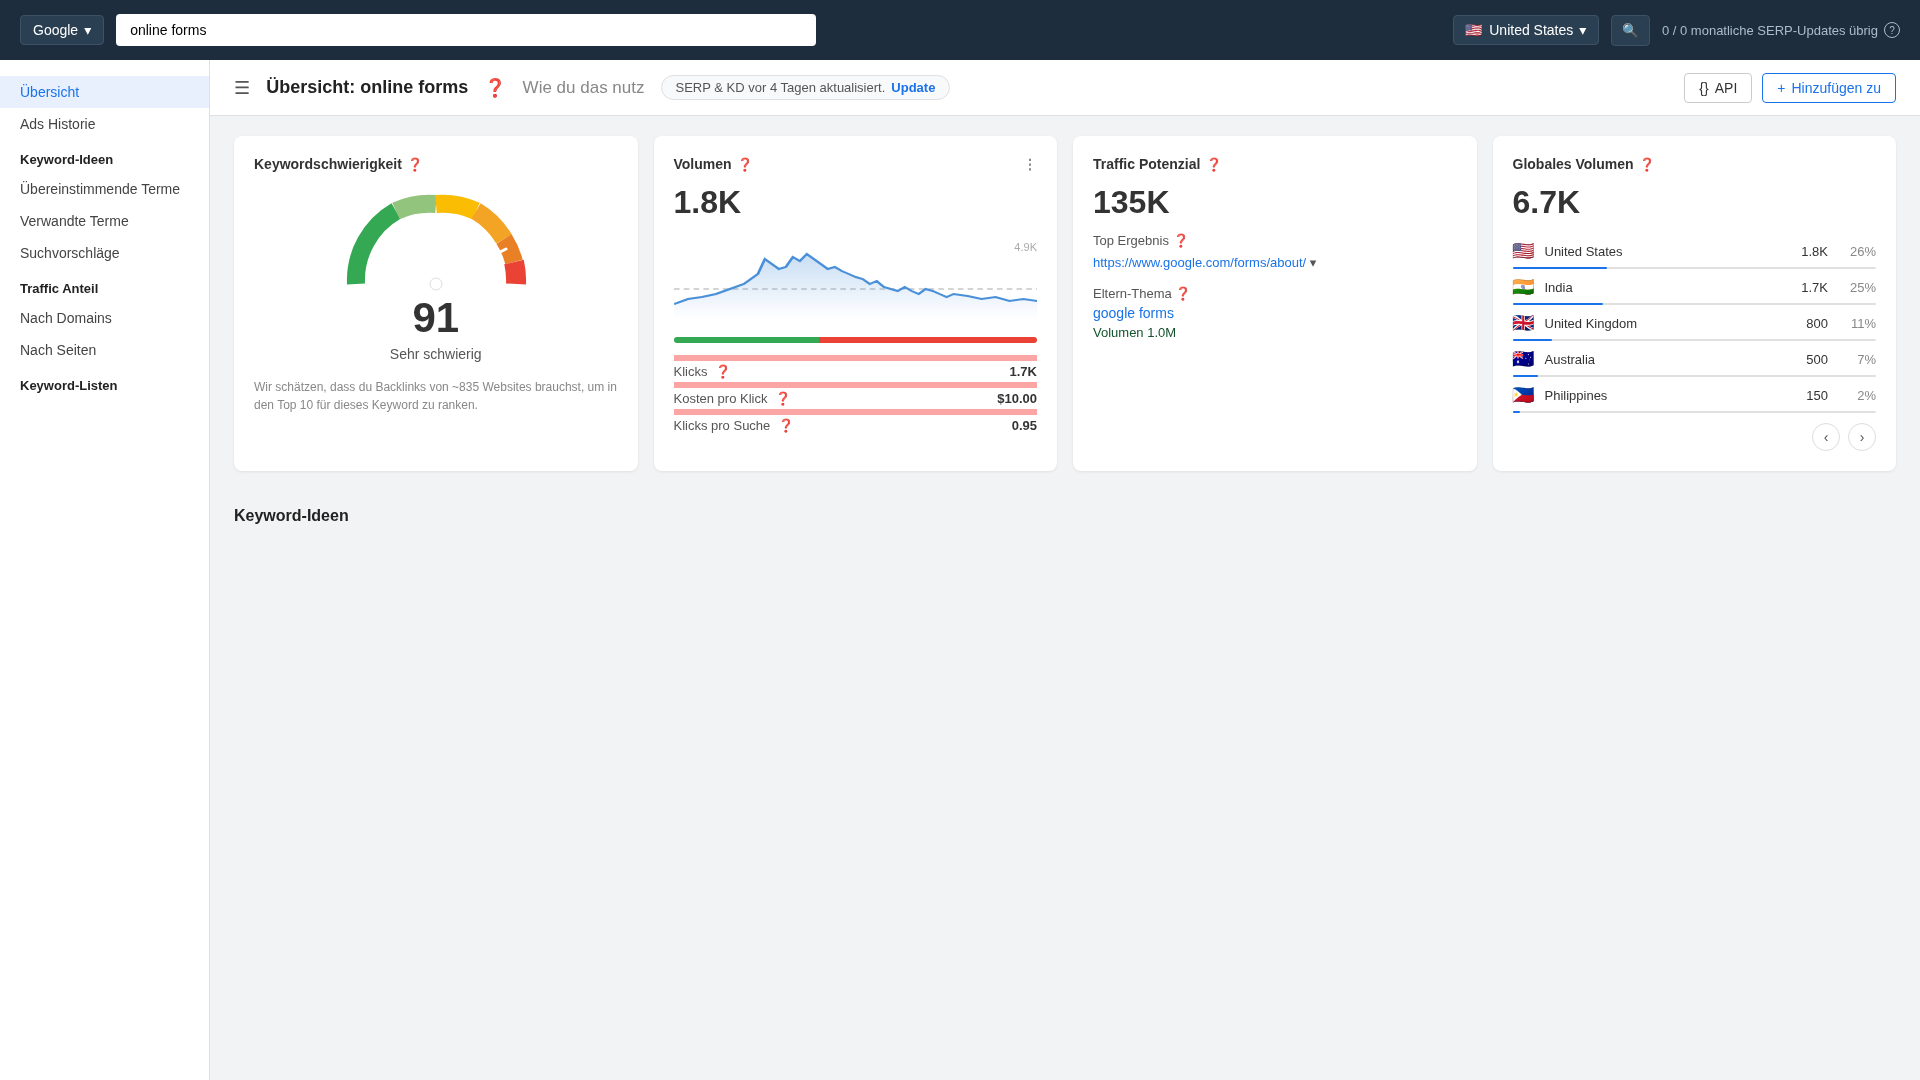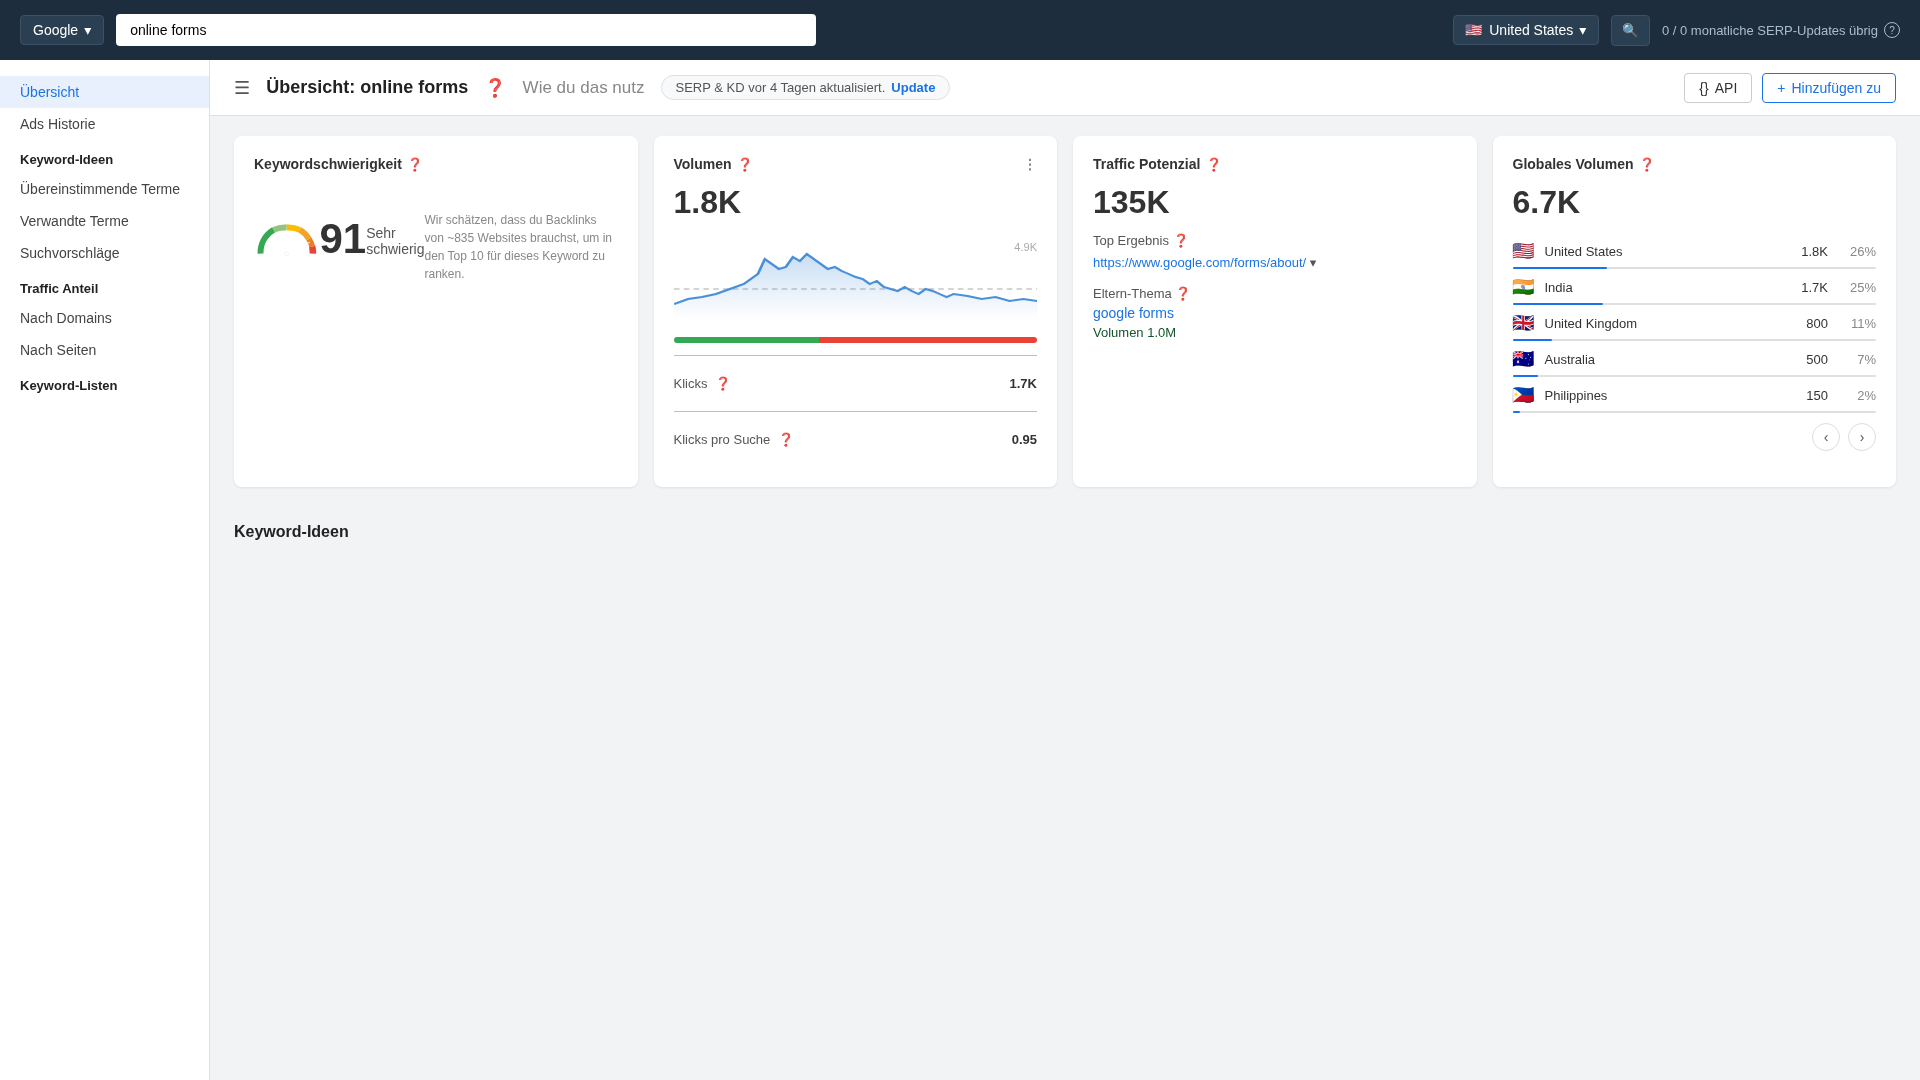--- a/index.html
+++ b/index.html
@@ -174,33 +174,33 @@
       color: #333;
       display: flex;
       align-items: center;
       gap: 6px;
       margin-bottom: 12px;
     }
     .card-title .help-q { color: #aaa; cursor: pointer; font-size: 13px; }
     .card-title .menu-dots { margin-left: auto; color: #888; cursor: pointer; }
 
     
-    .gauge-container { display: flex; align-items: center; }
+    .gauge-container { display: flex; flex-direction: column; align-items: center; }
     .gauge-svg { width: 200px; height: 110px; margin: 0 auto; }
     .gauge-value { font-size: 42px; font-weight: 700; color: #333; }
     .gauge-label { font-size: 14px; color: #555; margin-top: 4px; }
     .gauge-description { font-size: 12px; color: #888; margin-top: 16px; line-height: 1.5; }
 
     
     .volume-big { font-size: 32px; font-weight: 700; color: #333; margin-bottom: 8px; }
     .chart-area { height: 100px; position: relative; margin: 8px 0; }
     .chart-max-label { position: absolute; top: 12px; right: 0; font-size: 11px; color: #aaa; }
     .chart-svg { width: 100%; height: 90px; }
     .color-bar { height: 6px; border-radius: 3px; background: linear-gradient(to right, #34a853 40%, #fbbc04 25%, #ea4335 35%); margin: 8px 0 12px; }
-    .metric-row { display: flex; justify-content: space-between; align-items: center; padding: 20px 0; border-top: 1px solid #fca5a5; font-size: 13px; color: #555; }
+    .metric-row { display: flex; justify-content: space-between; align-items: center; padding: 3px 0; border-top: 6px solid #fca5a5; font-size: 13px; color: #555; }
     .metric-value { font-weight: 600; color: #333; }
 
     
     .traffic-big { font-size: 32px; font-weight: 700; color: #333; margin-bottom: 12px; }
     .top-result-label { font-size: 13px; color: #555; margin-bottom: 6px; display: flex; align-items: center; gap: 4px; }
     .top-result-link { color: #1a73e8; font-size: 13px; line-height: 1.4; cursor: pointer; }
     .parent-theme-label { font-size: 13px; color: #555; margin-top: 14px; margin-bottom: 4px; display: flex; align-items: center; gap: 4px; }
     .parent-theme-link { color: #1a73e8; font-size: 14px; font-weight: 500; cursor: pointer; }
     .volume-sub { font-size: 13px; color: #14532d; margin-top: 4px; }
 
@@ -367,20 +367,27 @@
         <div class="color-bar"></div>
         <div class="metric-row">
           <span>
             <span>Klicks</span>
             <span class="help-q" style="margin-left:4px;">❓</span>
           </span>
           <span class="metric-value">1.7K</span>
         </div>
         <div class="metric-row">
           <span>
+            <span>Kosten pro Klick</span>
+            <span class="help-q" style="margin-left:4px;">❓</span>
+          </span>
+          <span class="metric-value">$10.00</span>
+        </div>
+        <div class="metric-row">
+          <span>
             <span>Klicks pro Suche</span>
             <span class="help-q" style="margin-left:4px;">❓</span>
           </span>
           <span class="metric-value">0.95</span>
         </div>
       </div>
 
       <div class="card">
         <div class="card-title">
           <span>Traffic Potenzial</span>

